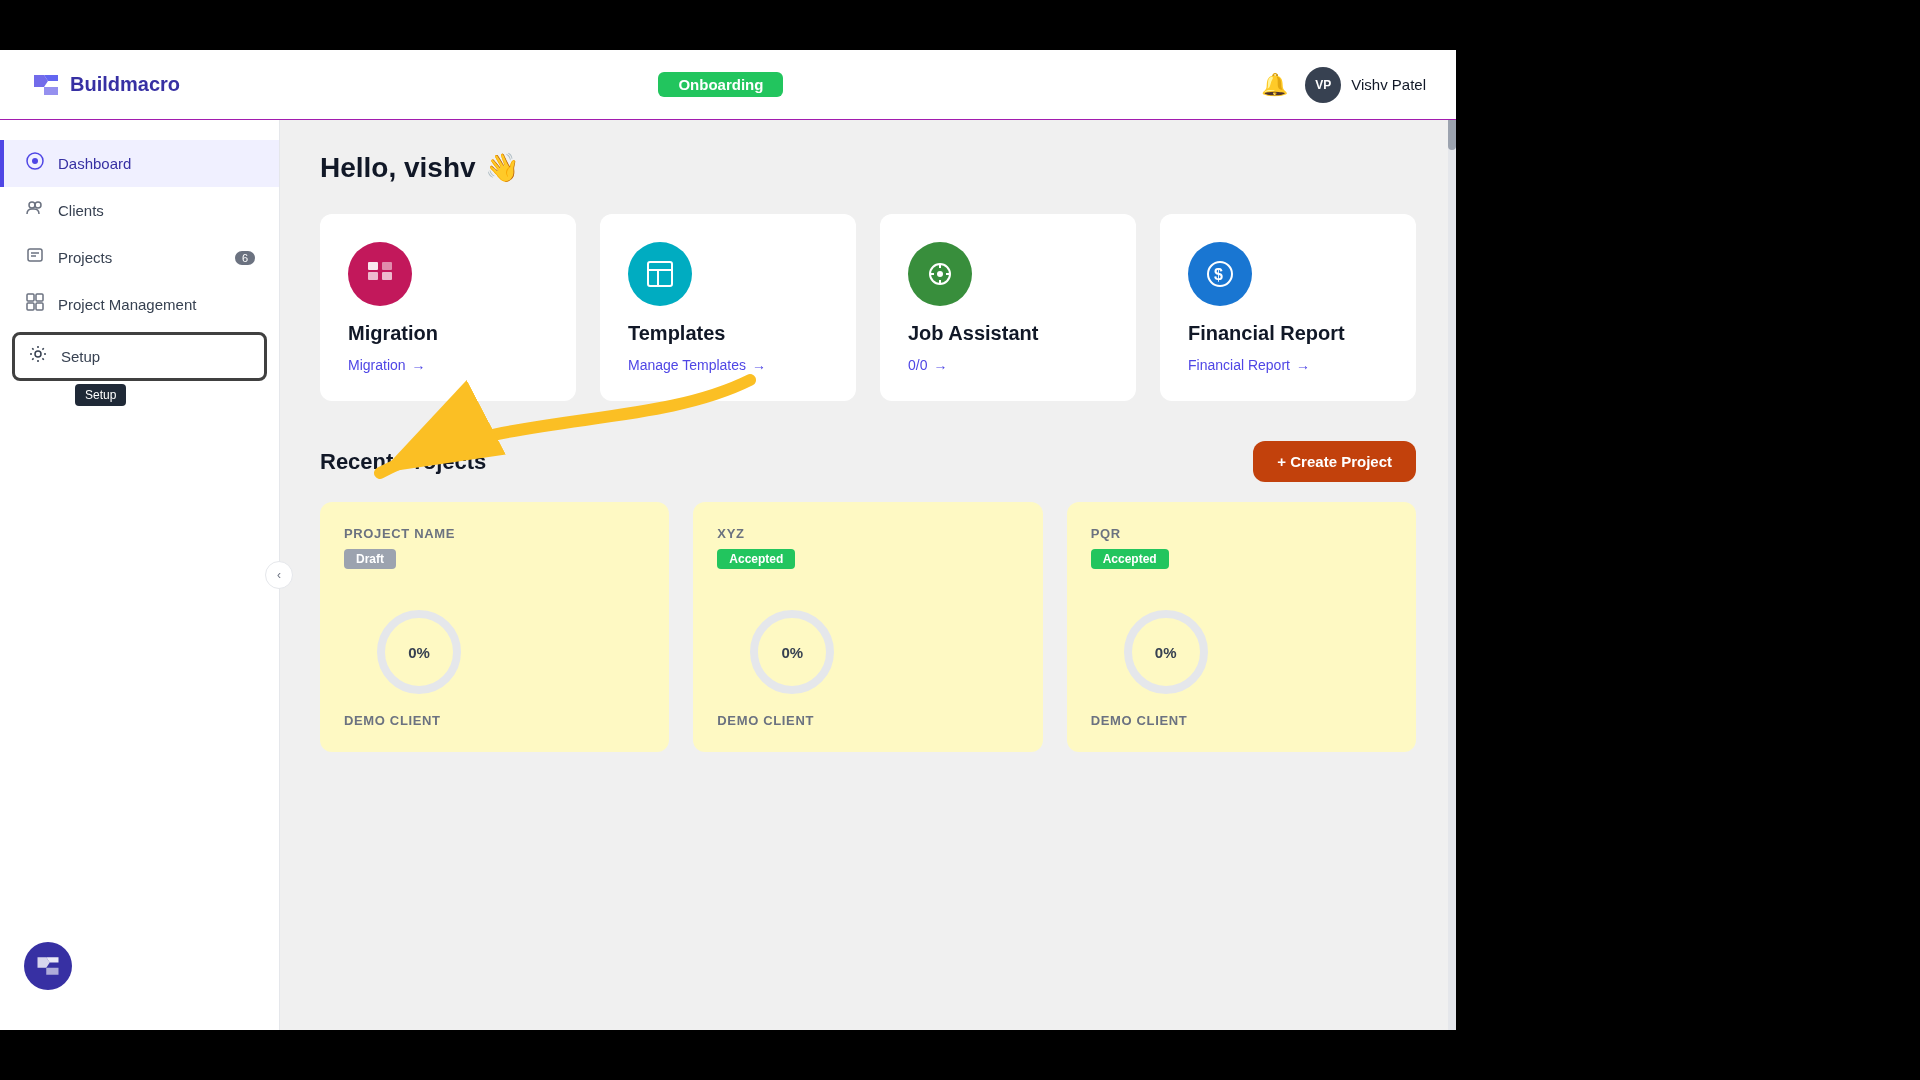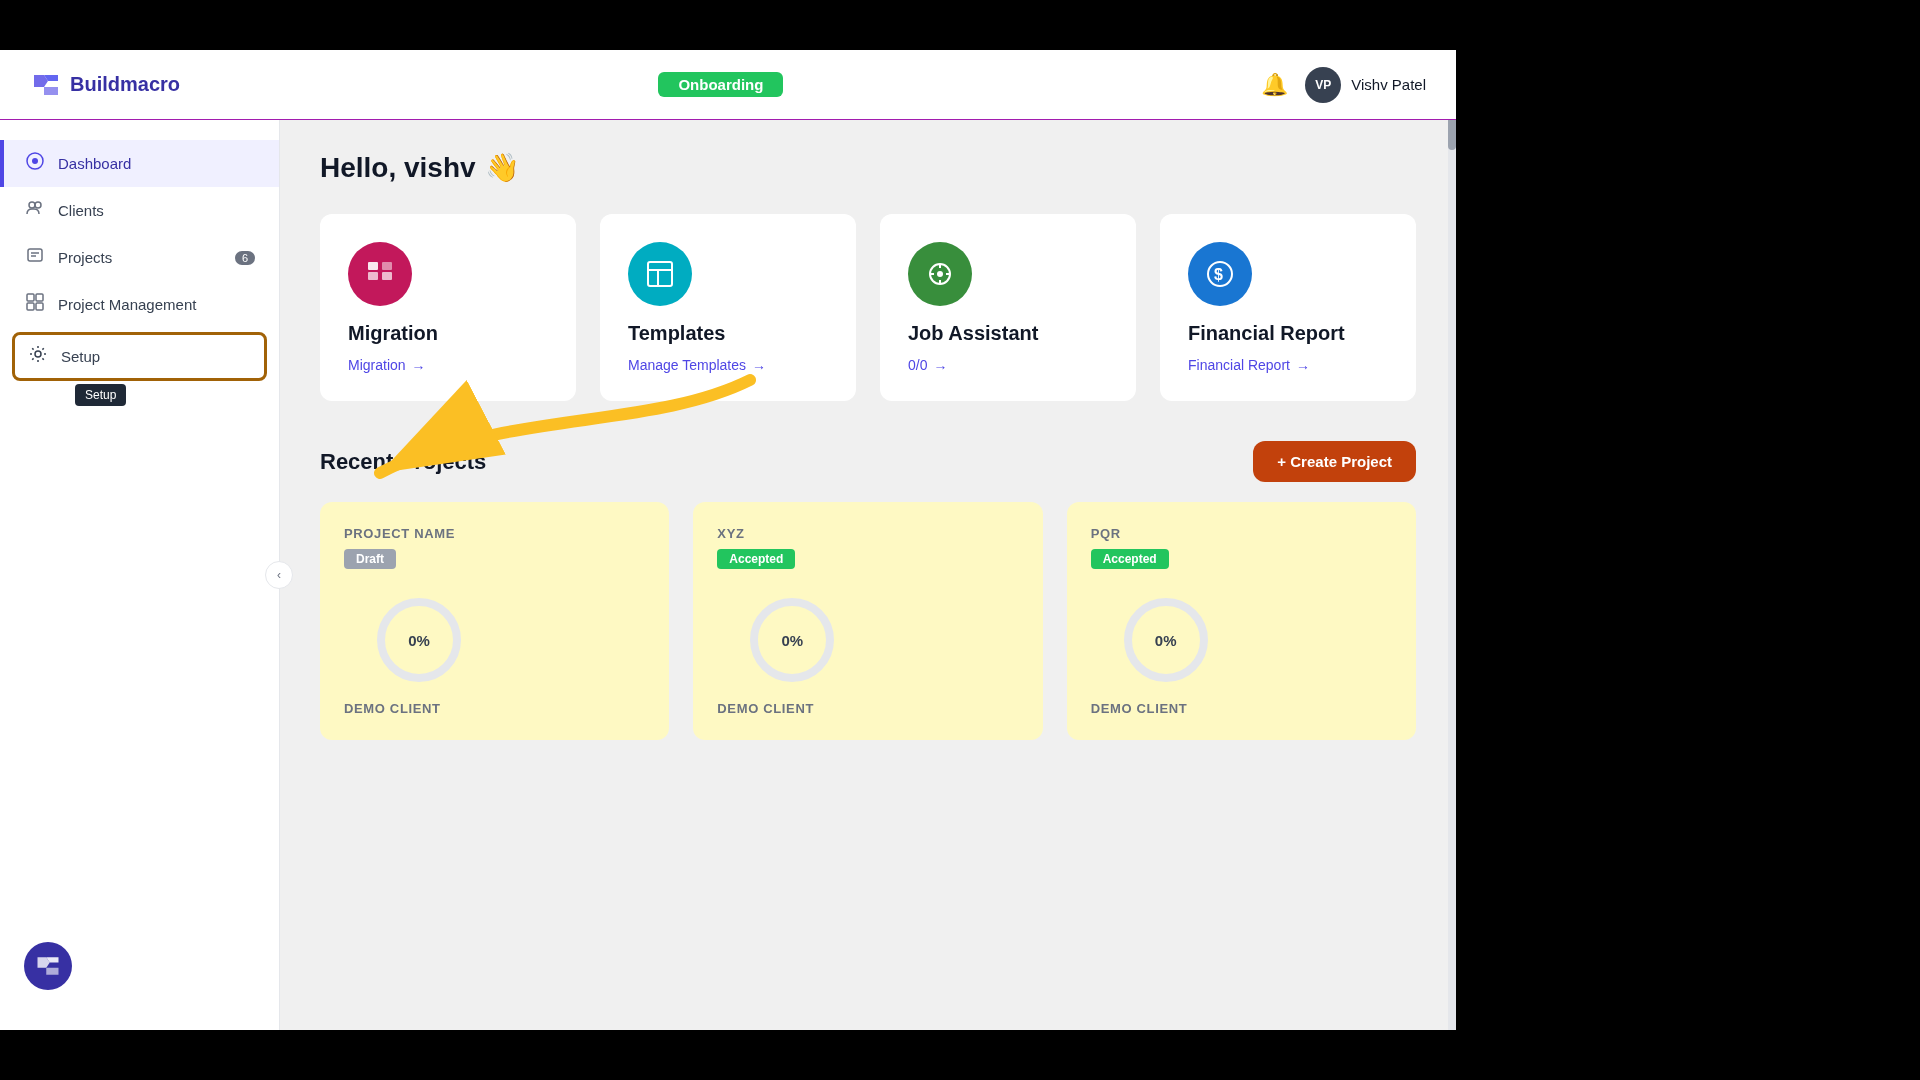--- a/index.html
+++ b/index.html
@@ -160,21 +160,21 @@
       align-items: center;
       justify-content: center;
       cursor: pointer;
       font-size: 12px;
       color: #6b7280;
       z-index: 5;
     }
     
     .setup-highlight {
       background: #fff;
-      border: 3px solid #a16207;
+      border: 3px solid #404040;
       border-radius: 8px;
       margin: 4px 12px;
     }
     .setup-highlight .sidebar-item {
       padding: 10px 12px;
     }
     .setup-tooltip {
       position: absolute;
       left: 60px;
       bottom: -28px;
@@ -299,21 +299,21 @@
       color: #6b7280;
       letter-spacing: 0.05em;
       margin-bottom: 8px;
     }
     .status-badge {
       display: inline-block;
       padding: 3px 12px;
       border-radius: 4px;
       font-size: 12px;
       font-weight: 600;
-      margin-bottom: 16px;
+      margin-bottom: 28px;
     }
     .status-draft {
       background: #9ca3af;
       color: #fff;
     }
     .status-accepted {
       background: #22c55e;
       color: #fff;
     }
     .progress-circle {

